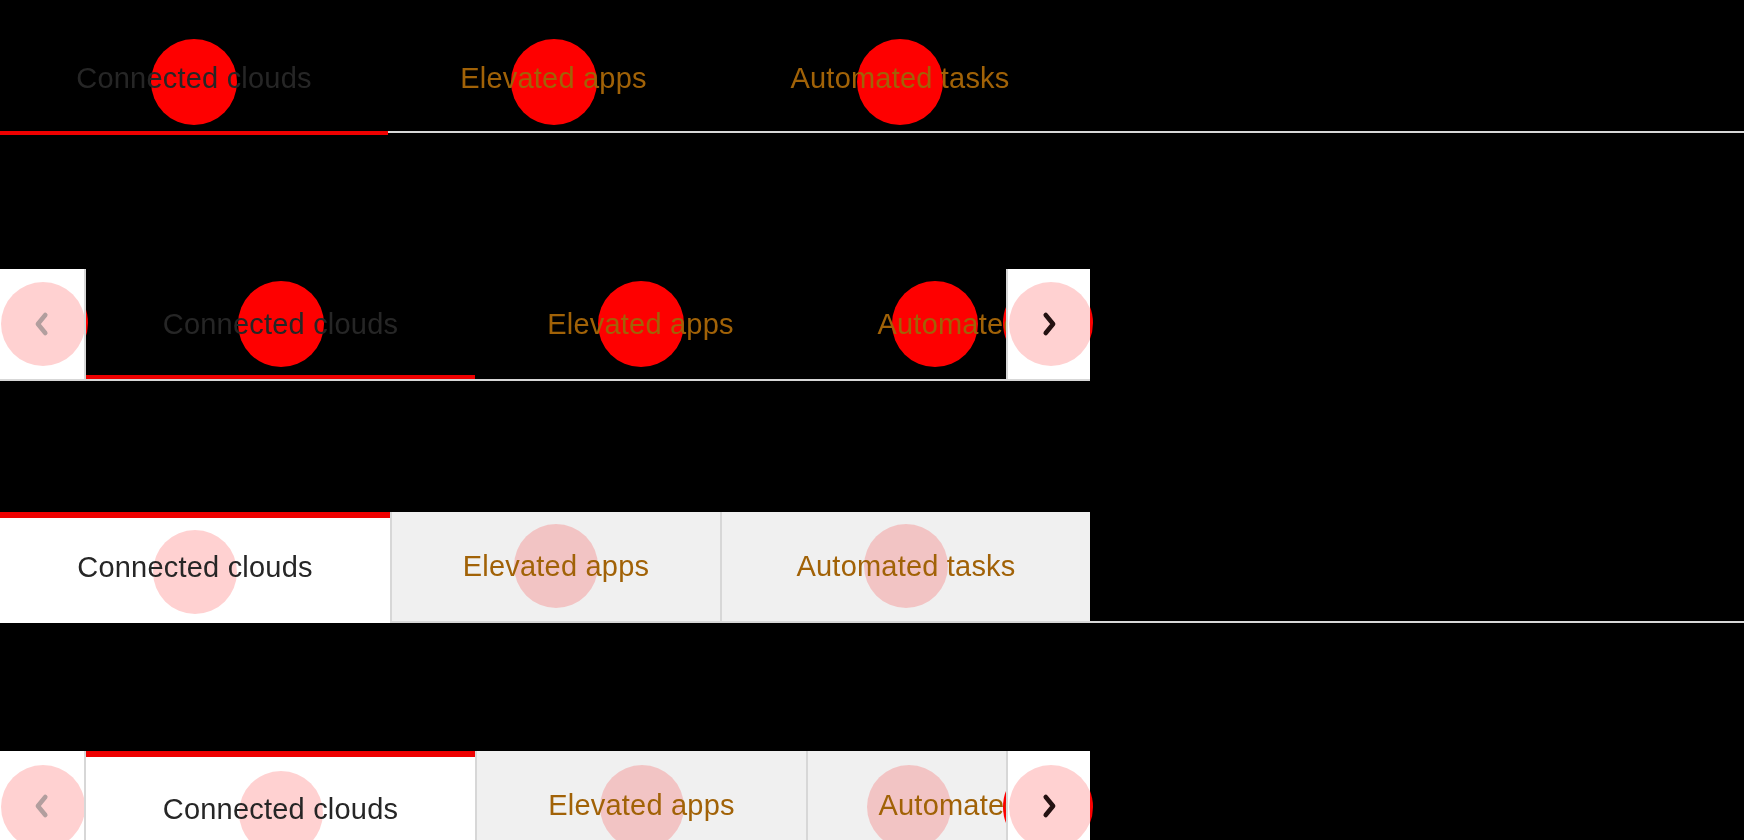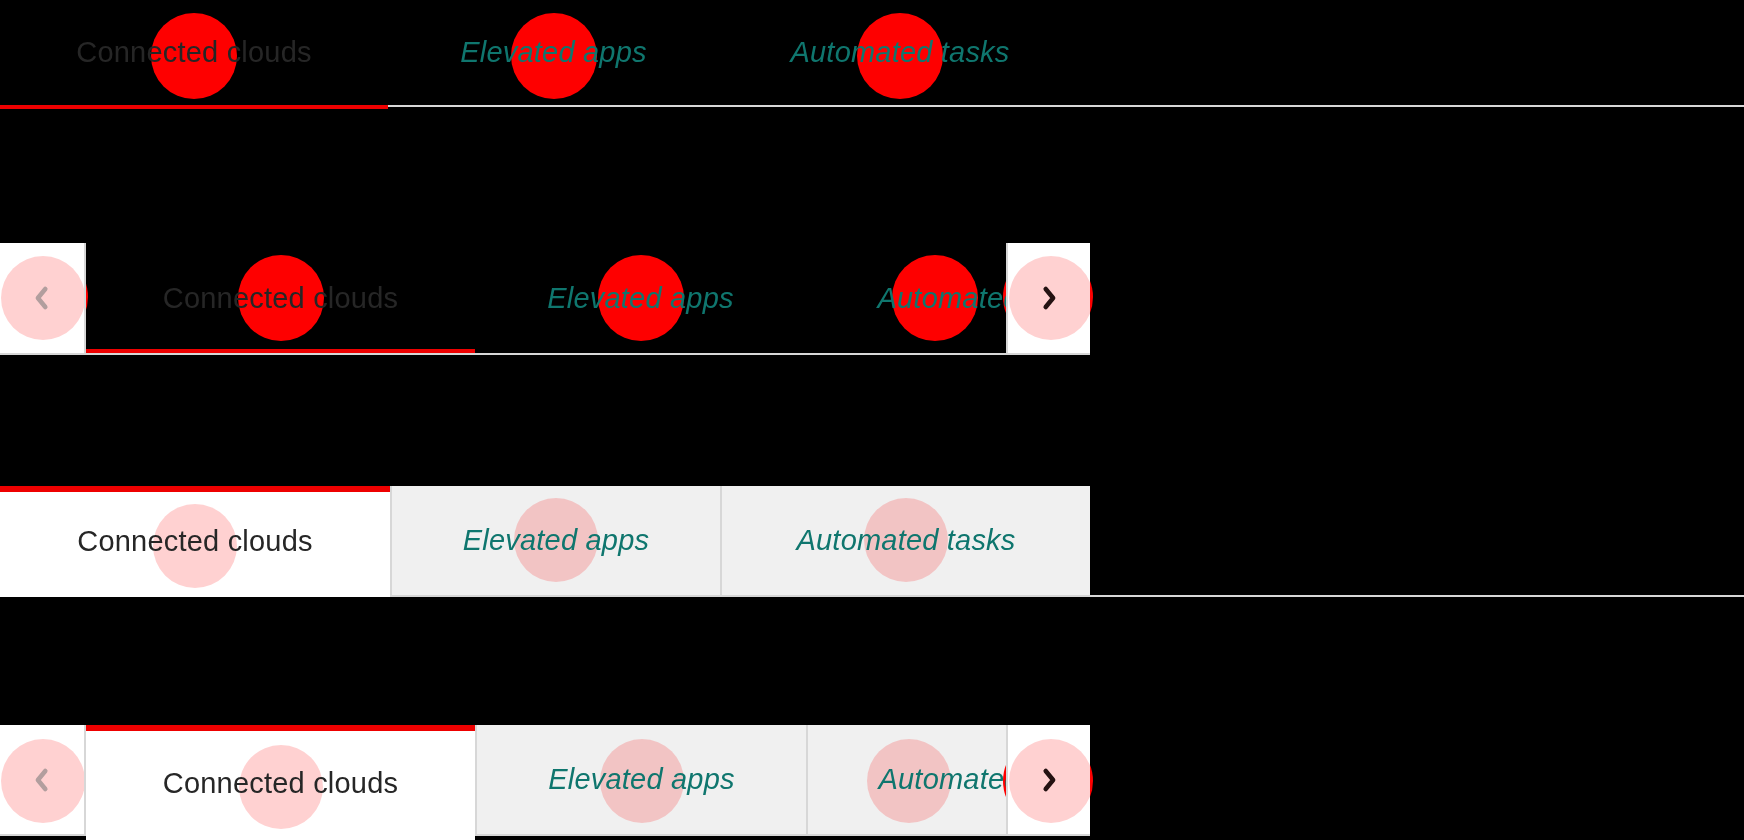--- a/index.html
+++ b/index.html
@@ -2,30 +2,30 @@
 <html><head>
 <meta charset="utf-8">
 <style>
   * { margin:0; padding:0; box-sizing:border-box; }
   html,body { background:#000; }
   body {
     width:1744px; height:840px; position:relative; overflow:hidden;
     font-family:"Liberation Sans", sans-serif;
   }
   .stage { position:absolute; left:0; top:0; width:1744px; height:840px; }
-  .row { position:absolute; }
+  .row { position:absolute;margin-top:26px; }
 
   
   .tab {
     position:absolute; display:flex; align-items:center; justify-content:center;
     font-size:29px; letter-spacing:.2px; cursor:pointer;
   }
   .tab .lbl { position:relative; z-index:3; white-space:nowrap; }
   .txt-active   { color:#262626; }
-  .txt-inactive { color:#0f766e;font-style:italic; }
+  .txt-inactive { color:#a16207; }
 
   .dot {
     position:absolute; border-radius:50%; z-index:1;
   }
   .dot-red  { width:86px; height:86px; background:#fe0000; }
   .dot-pink { width:84px; height:84px; background:rgba(255,0,0,0.18); }
   .dot-center { left:50%; transform:translateX(-50%); }
 
   .hairline { position:absolute; background:#d7d7d7; height:2px; z-index:0; }
 

